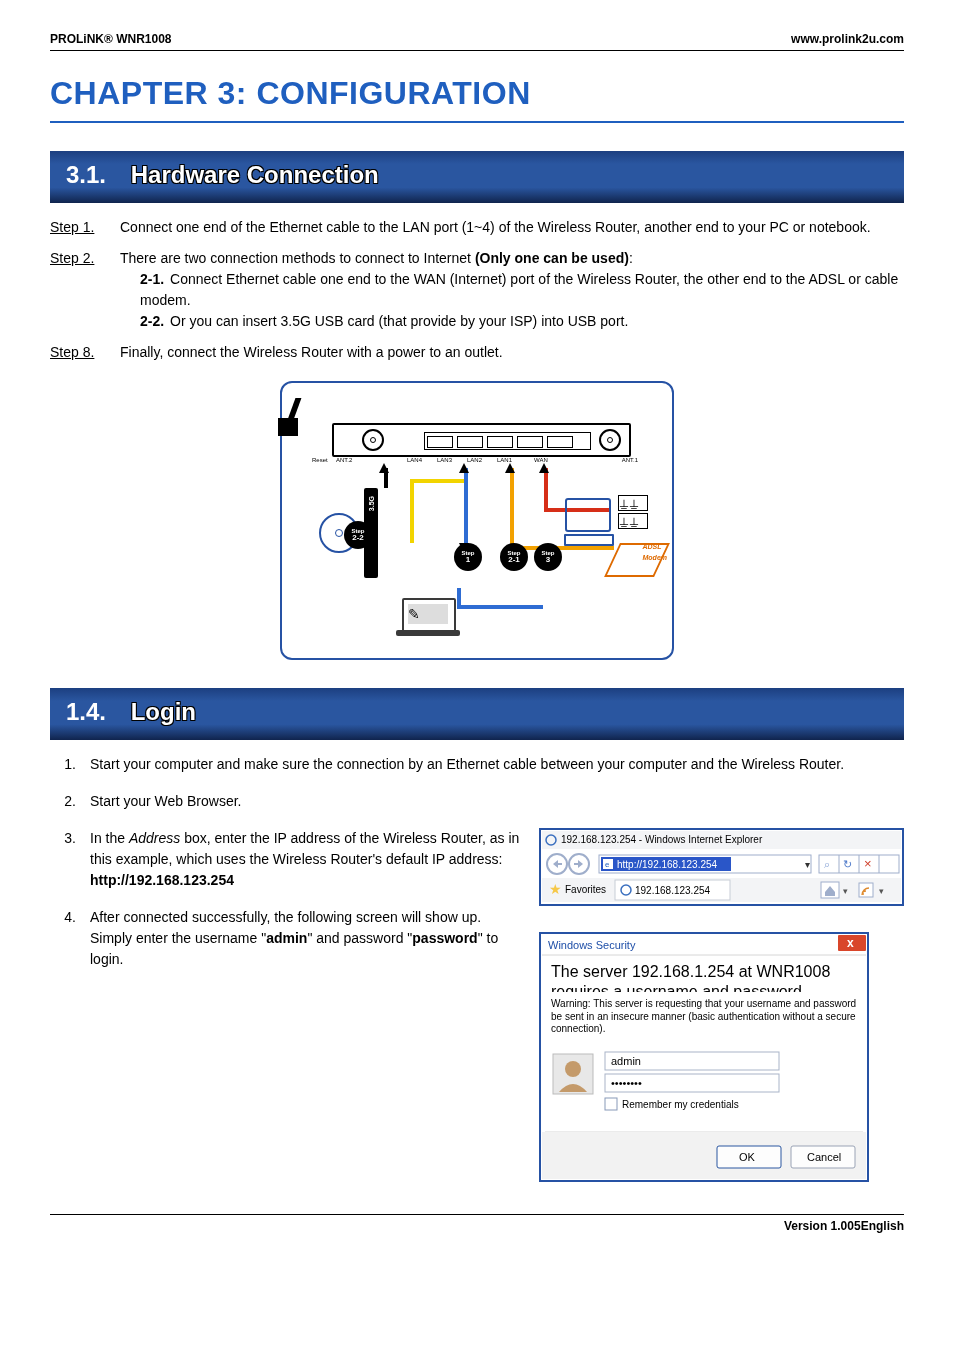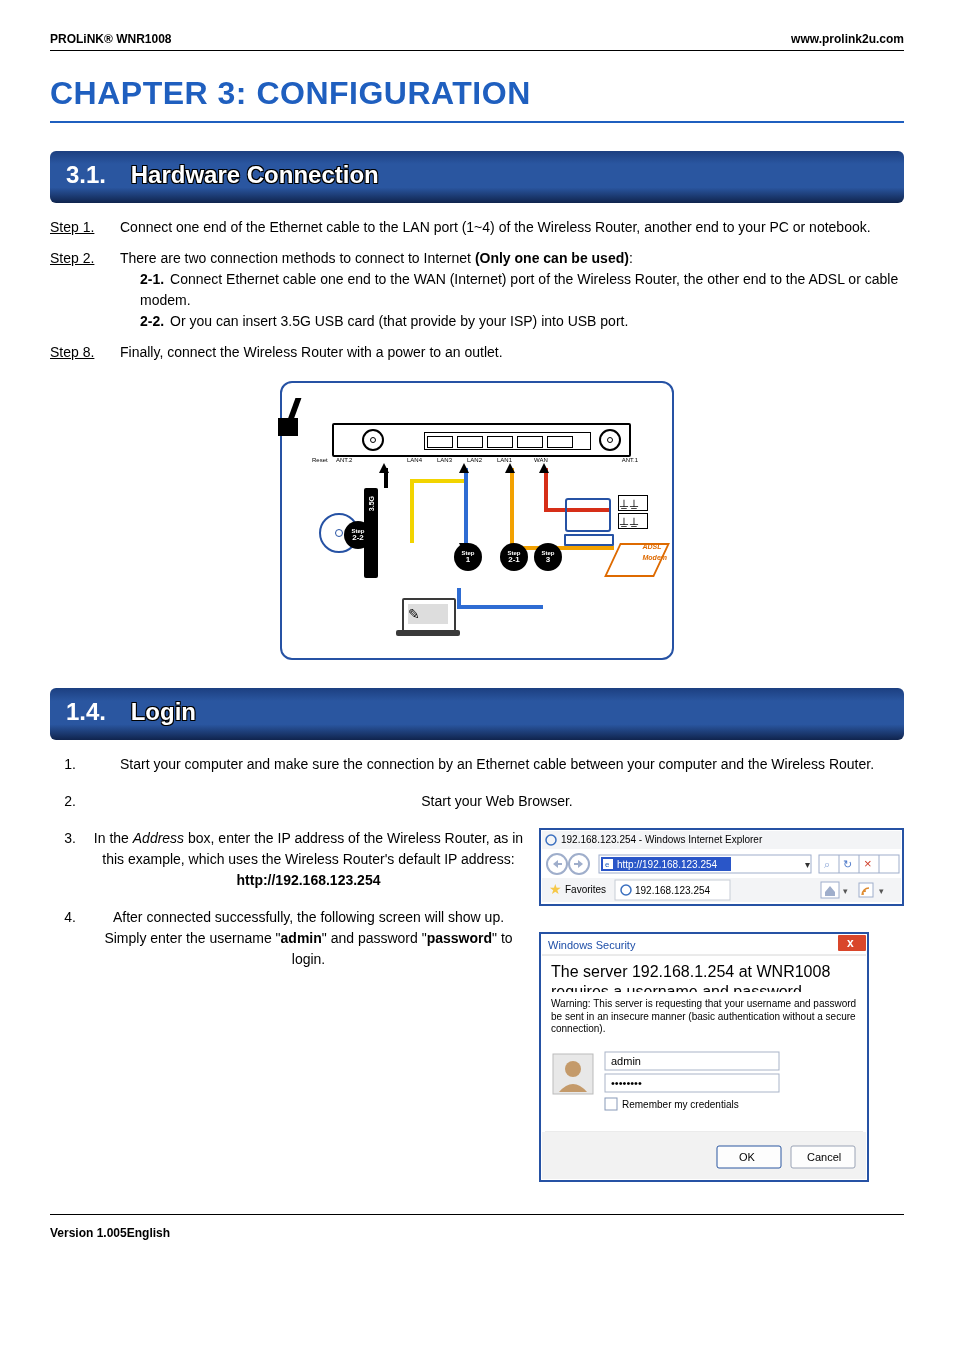--- a/index.html
+++ b/index.html
@@ -30,21 +30,21 @@
     letter-spacing: 0.5px;
   }
   .section-band {
     background: linear-gradient(#1c3f80 0%, #2a56a0 25%, #2a56a0 70%, #10244d 100%);
     color: #fff;
     font-family: Arial, sans-serif;
     font-size: 24px;
     font-weight: bold;
     padding: 6px 16px 10px 16px;
     margin: 28px 0 14px 0;
-    border-radius: 6px;
+    border-radius: 0;
   }
   .section-band .num { margin-right: 18px; }
   .section-band .ttl {
     text-shadow: -1px -1px 0 #000, 1px -1px 0 #000, -1px 1px 0 #000, 1px 1px 0 #000;
   }
   .step-line { display: flex; align-items: flex-start; margin: 10px 0 6px 0; }
   .step-label {
     color: #000000;
     text-decoration: underline;
     font-weight: normal;
@@ -98,28 +98,28 @@
   .lblk{background:#000;} .cblk{border-bottom-color:#000;border-top-color:#000;}
   .laptop{position:absolute;left:120px;top:215px;width:50px;height:30px;border:2px solid #3a3a3a;border-radius:2px;}
   .laptop::after{content:"";position:absolute;left:-8px;top:30px;width:64px;height:6px;background:#3a3a3a;border-radius:2px;}
   .laptop .scr{position:absolute;left:4px;top:4px;width:40px;height:20px;background:#ddd;}
   .ycable{position:absolute;left:128px;top:100px;width:4px;height:60px;background:#f2d400;}
   .ycable.h{left:128px;top:96px;width:58px;height:4px;}
 
   .login-list { margin-top: 6px; }
   .login-list .row { display:flex; align-items:flex-start; margin-bottom: 16px; }
   .login-list .n { min-width: 26px; text-align: right; margin-right: 14px; }
-  .login-list .t { flex: 1; text-align: center; }
+  .login-list .t { flex: 1; }
   .italic{font-style:italic;}
 
   .two-col { display:flex; align-items:flex-start; gap:12px; }
   .two-col .col-text { flex: 1; }
   .two-col svg { flex-shrink: 0; }
 
-  .footer { border-top:1px solid #000; display:flex; justify-content:flex-start; font-weight:bold; font-size:12px; padding-top:9px; margin-top:26px; }
+  .footer { border-top:1px solid #000; display:flex; justify-content:flex-end; font-weight:bold; font-size:12px; padding-top:2px; margin-top:26px; }
   .ie-label{font-family:"Segoe UI",Arial,sans-serif;}
 </style>
 </head>
 <body>
 
 <div class="top-line">
   <span>PROLiNK® WNR1008</span>
   <span>www.prolink2u.com</span>
 </div>
 

